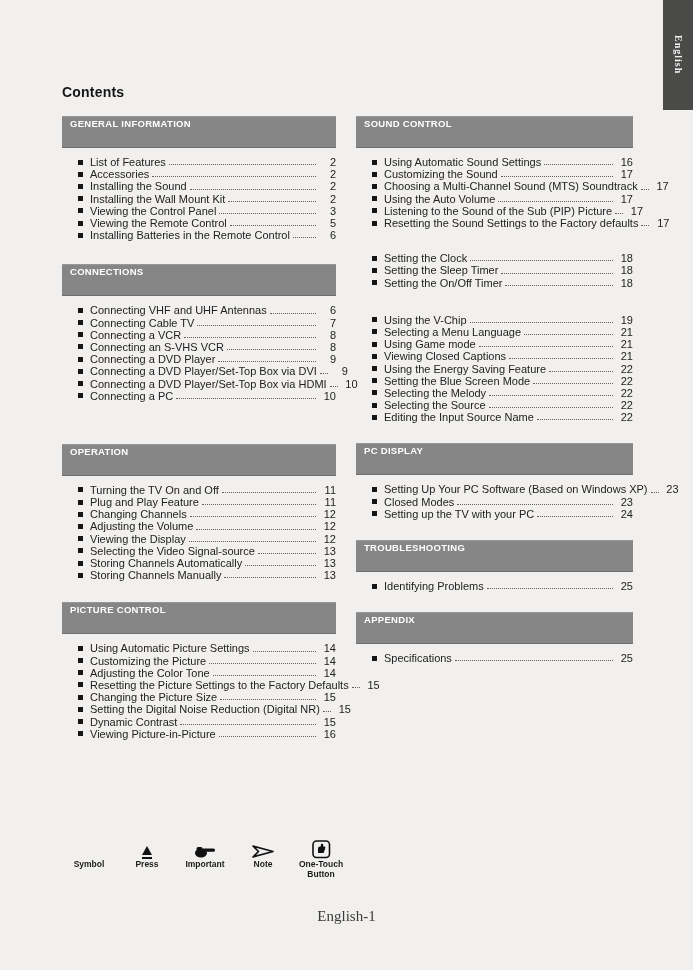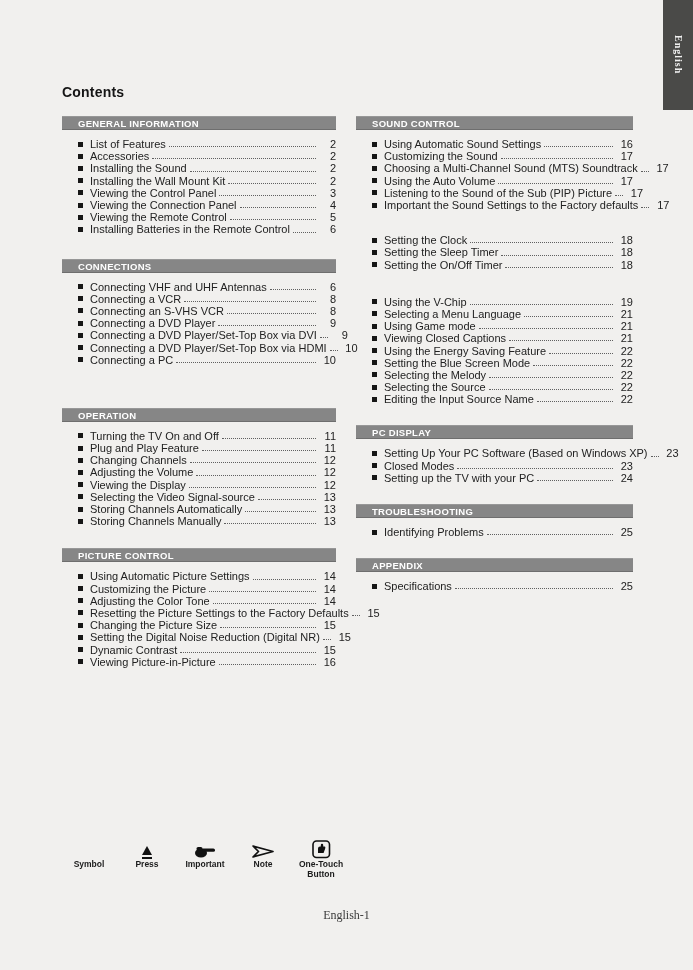--- a/index.html
+++ b/index.html
@@ -17,22 +17,22 @@
   .page-title { position:absolute; top:84px; left:62px; font-size:14px; font-weight:bold;
     color:#151515; letter-spacing:0.2px; }
 
   
   .cols { position:absolute; top:116px; left:62px; width:571px; display:flex; }
   .col-left  { width:274px; }
   .col-gap   { width:20px; flex:none; }
   .col-right { width:277px; }
 
   .toc-section { width:100%; }
-  .section-bar { height:14px; line-height:14px; background:#868686; color:#ffffff;
-    font-weight:bold; font-size:9.5px; padding-left:16px; letter-spacing:0.3px;
+  .section-bar { height:32px; line-height:14px; background:#868686; color:#ffffff;
+    font-weight:bold; font-size:9.5px; padding-left:8px; letter-spacing:0.3px;
     border-bottom:1.5px solid #6e6e6e; border-top:0.5px solid #979797; }
   .toc-list { margin-top:8px; }
   .toc-item { display:flex; align-items:center; height:12.2px; font-size:11px; color:#222222; }
   .bullet { width:5px; height:5px; background:#161616; margin:0 7px 0 16px; flex:none; }
   .toc-label { white-space:nowrap; }
   .leader { flex:1; border-bottom:1px dotted #606060; margin:0 3px 3px 3px;
     align-self:flex-end; min-width:8px; }
   .pagenum { width:17px; text-align:right; flex:none; color:#222222; }
 
   
@@ -42,21 +42,21 @@
     justify-content:flex-end; }
   .legend-label { font-size:8.5px; font-weight:bold; color:#1c1c1c; text-align:center;
     line-height:10px; max-width:54px; }
   .symbol-cell .legend-label { margin-top:21px; }
   .tri { width:0; height:0; border-left:5px solid transparent; border-right:5px solid transparent;
     border-bottom:9px solid #111; }
   .tri-bar { width:10px; height:2.5px; background:#111; margin-top:2px; }
 
   
   .footer { position:absolute; top:908px; left:0; width:693px; text-align:center;
-    font-family:"Liberation Serif", serif; font-size:12px; color:#3a3a3a; }
+    font-family:"Liberation Serif", serif; font-size:15px; color:#3a3a3a; }
 </style>
 </head>
 <body>
 
 <div class="page">
 
   <div class="lang-tab">
     <span>English</span>
   </div>
 
@@ -92,46 +92,46 @@
               <span class="pagenum">2</span>
             </div>
             <div class="toc-item">
               <span class="bullet"></span>
               <span class="toc-label">Viewing the Control Panel</span>
               <span class="leader"></span>
               <span class="pagenum">3</span>
             </div>
             <div class="toc-item">
               <span class="bullet"></span>
-              <span class="toc-label">Viewing the Connection Panel</span>
-              <span class="leader"></span>
-              <span class="pagenum">4</span>
-            </div>
-            <div class="toc-item">
-              <span class="bullet"></span>
               <span class="toc-label">Viewing the Remote Control</span>
               <span class="leader"></span>
               <span class="pagenum">5</span>
             </div>
             <div class="toc-item">
               <span class="bullet"></span>
               <span class="toc-label">Installing Batteries in the Remote Control</span>
               <span class="leader"></span>
               <span class="pagenum">6</span>
             </div>
           </div>
         </section>
         <section class="toc-section" style="margin-top: 23px;">
           <div class="section-bar">CONNECTIONS</div>
           <div class="toc-list">
             <div class="toc-item">
               <span class="bullet"></span>
               <span class="toc-label">Connecting VHF and UHF Antennas</span>
               <span class="leader"></span>
               <span class="pagenum">6</span>
+            </div>
+            <div class="toc-item">
+              <span class="bullet"></span>
+              <span class="toc-label">Connecting Cable TV</span>
+              <span class="leader"></span>
+              <span class="pagenum">7</span>
             </div>
             <div class="toc-item">
               <span class="bullet"></span>
               <span class="toc-label">Connecting a VCR</span>
               <span class="leader"></span>
               <span class="pagenum">8</span>
             </div>
             <div class="toc-item">
               <span class="bullet"></span>
               <span class="toc-label">Connecting an S-VHS VCR</span>
@@ -301,21 +301,21 @@
               <span class="pagenum">17</span>
             </div>
             <div class="toc-item">
               <span class="bullet"></span>
               <span class="toc-label">Listening to the Sound of the Sub (PIP) Picture</span>
               <span class="leader"></span>
               <span class="pagenum">17</span>
             </div>
             <div class="toc-item">
               <span class="bullet"></span>
-              <span class="toc-label">Important the Sound Settings to the Factory defaults</span>
+              <span class="toc-label">Resetting the Sound Settings to the Factory defaults</span>
               <span class="leader"></span>
               <span class="pagenum">17</span>
             </div>
           </div>
         </section>
         <section class="toc-section" style="margin-top: 23px;">
           <div class="toc-list">
             <div class="toc-item">
               <span class="bullet"></span>
               <span class="toc-label">Setting the Clock</span>

